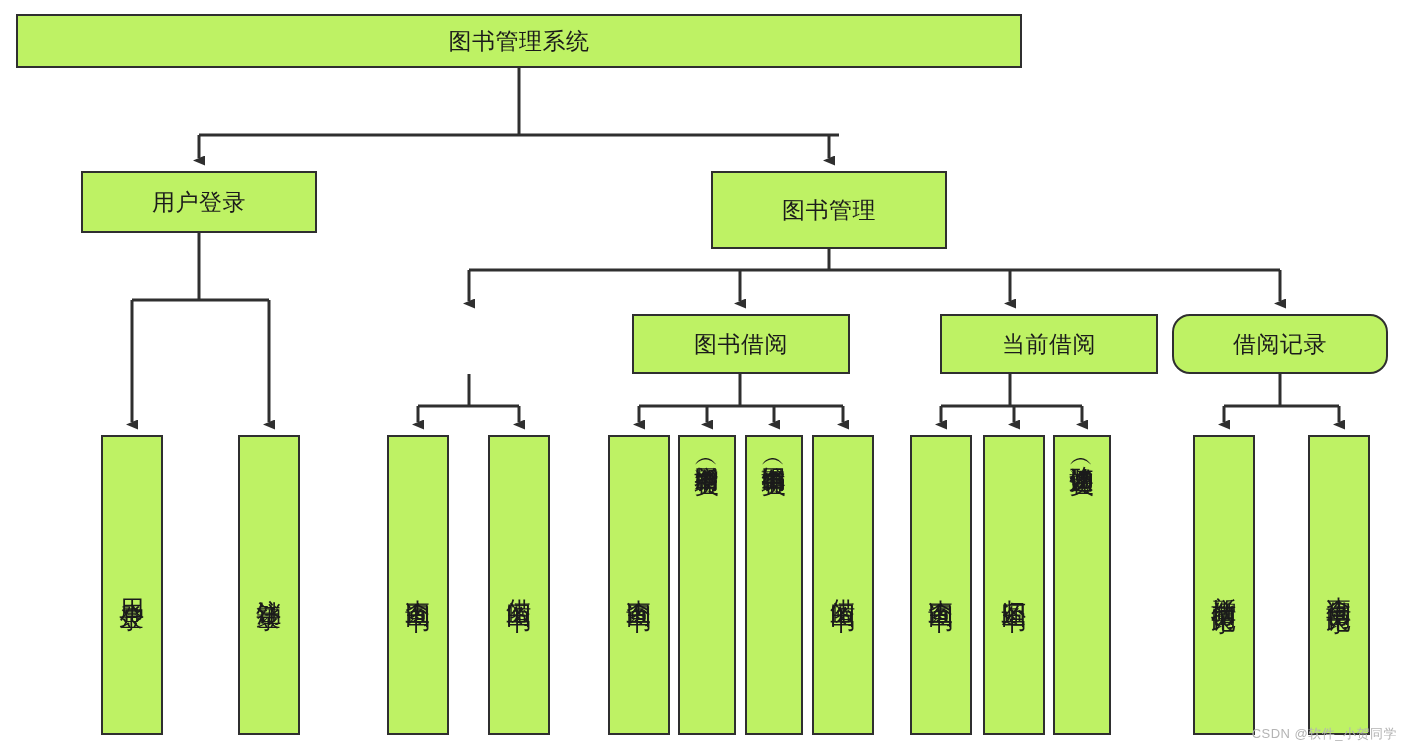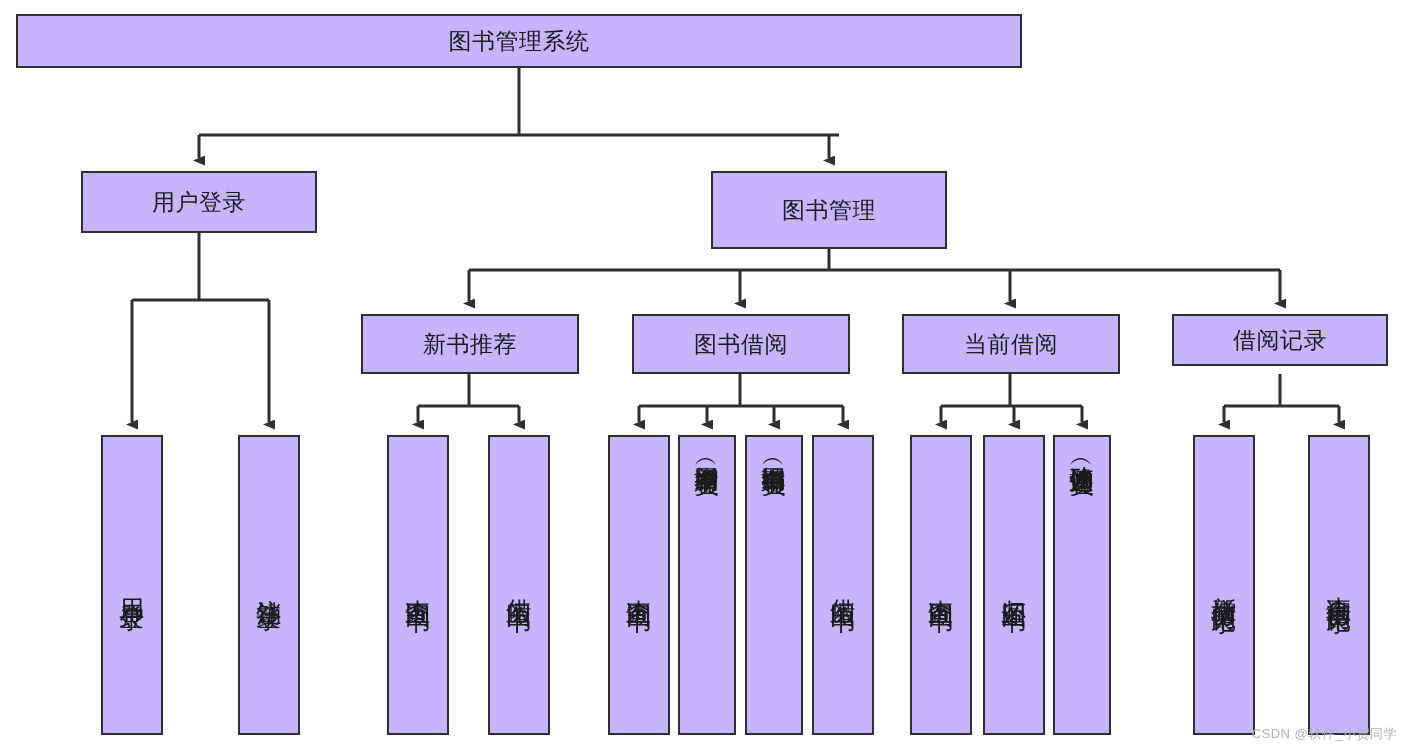--- a/index.html
+++ b/index.html
@@ -3,21 +3,21 @@
 <meta charset="utf-8">
 <style>
   html,body{margin:0;padding:0;background:#ffffff;}
   body{font-family:"Liberation Sans","DejaVu Sans",sans-serif;}
   #canvas{position:relative;width:1405px;height:747px;background:#ffffff;overflow:hidden;}
   svg#wires{position:absolute;left:0;top:0;width:1405px;height:747px;pointer-events:none;}
 
   .node{
     position:absolute;
     box-sizing:border-box;
-    background:#c4b5fd;
+    background:#bef264;
     border:2px solid #2f2f2f;
     display:flex;
     align-items:center;
     justify-content:center;
     color:#1b1b1b;
   }
   .node .lbl{
     display:block;
     text-align:center;
     line-height:1.15;
@@ -130,30 +130,27 @@
     <span class="lbl">图书管理系统</span>
   </div>
 
   <div class="node horiz" style="left:81px;top:171px;width:236px;height:62px;">
     <span class="lbl">用户登录</span>
   </div>
   <div class="node horiz" style="left:711px;top:171px;width:236px;height:78px;">
     <span class="lbl">图书管理</span>
   </div>
 
-  <div class="node horiz" style="left:361px;top:314px;width:218px;height:60px;">
-    <span class="lbl">新书推荐</span>
-  </div>
   <div class="node horiz" style="left:632px;top:314px;width:218px;height:60px;">
     <span class="lbl">图书借阅</span>
   </div>
-  <div class="node horiz" style="left:902px;top:314px;width:218px;height:60px;">
+  <div class="node horiz" style="left:940px;top:314px;width:218px;height:60px;">
     <span class="lbl">当前借阅</span>
   </div>
-  <div class="node horiz" style="left:1172px;top:314px;width:216px;height:52px;">
+  <div class="node horiz" style="left:1172px;top:314px;width:216px;height:60px;border-radius:18px;">
     <span class="lbl">借阅记录</span>
   </div>
 
   <div class="node vert centerv" style="left:101px;top:435px;width:62px;height:300px;">
     <span class="lbl">用户登录</span>
   </div>
   <div class="node vert centerv" style="left:238px;top:435px;width:62px;height:300px;">
     <span class="lbl">注销登录</span>
   </div>
 

